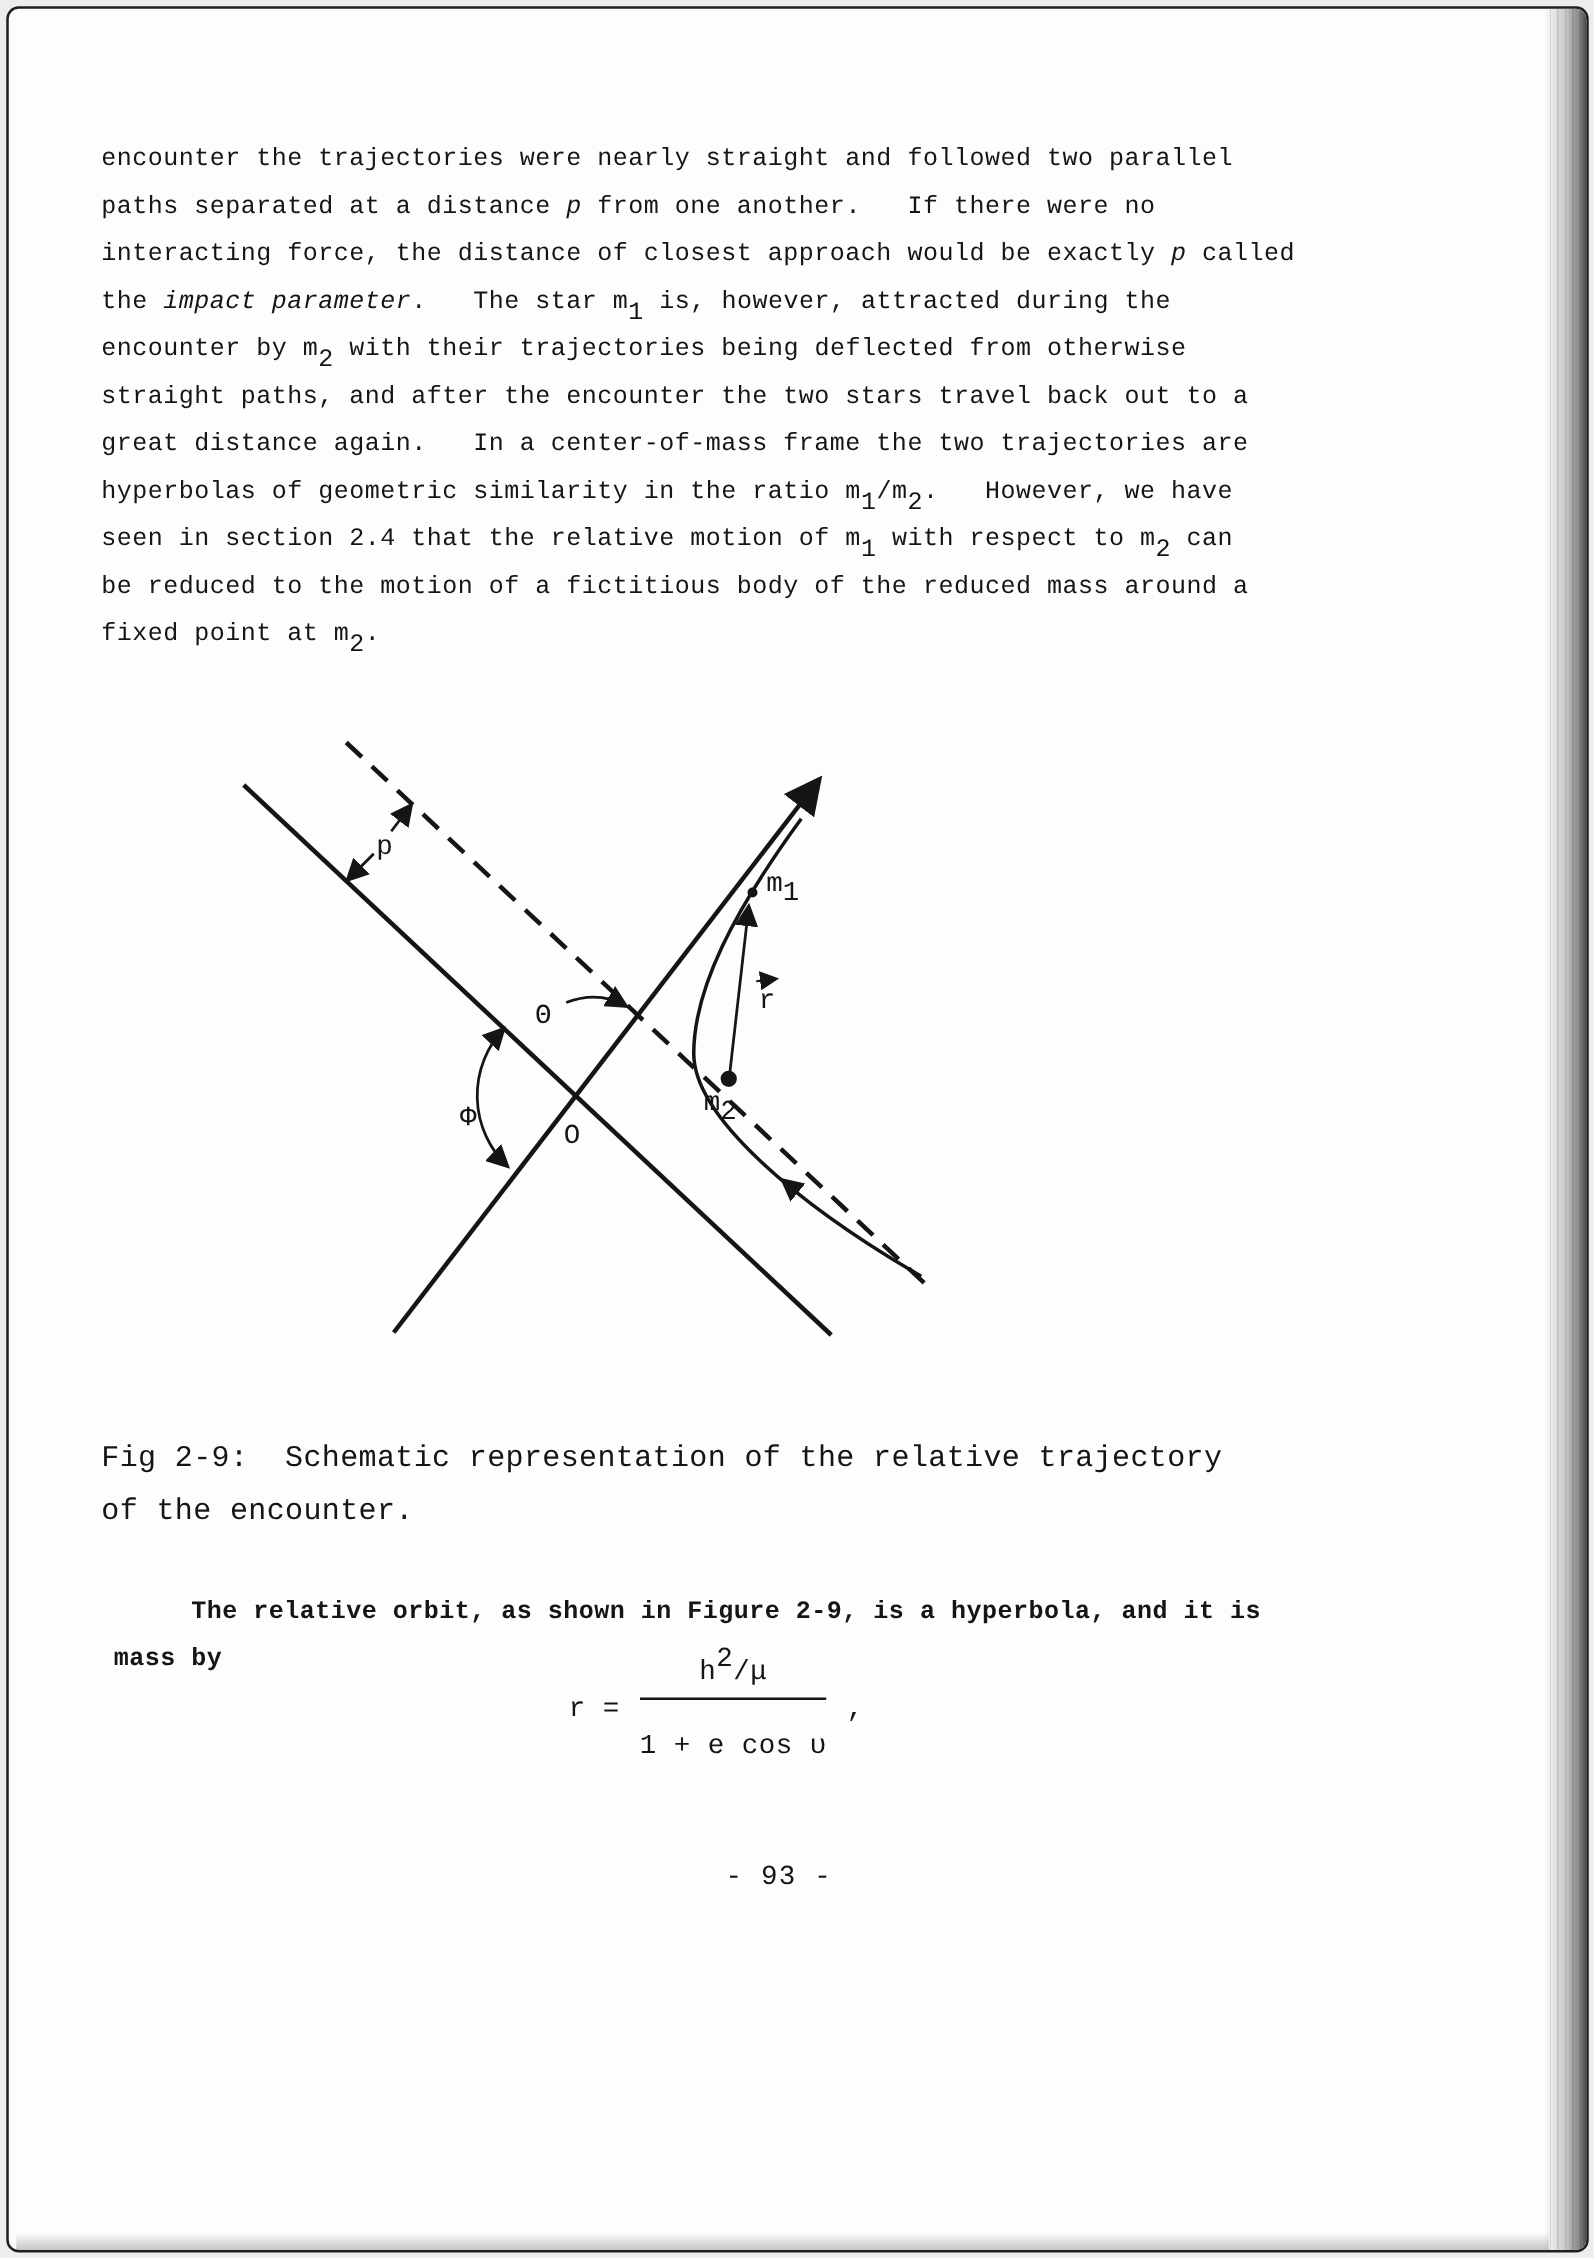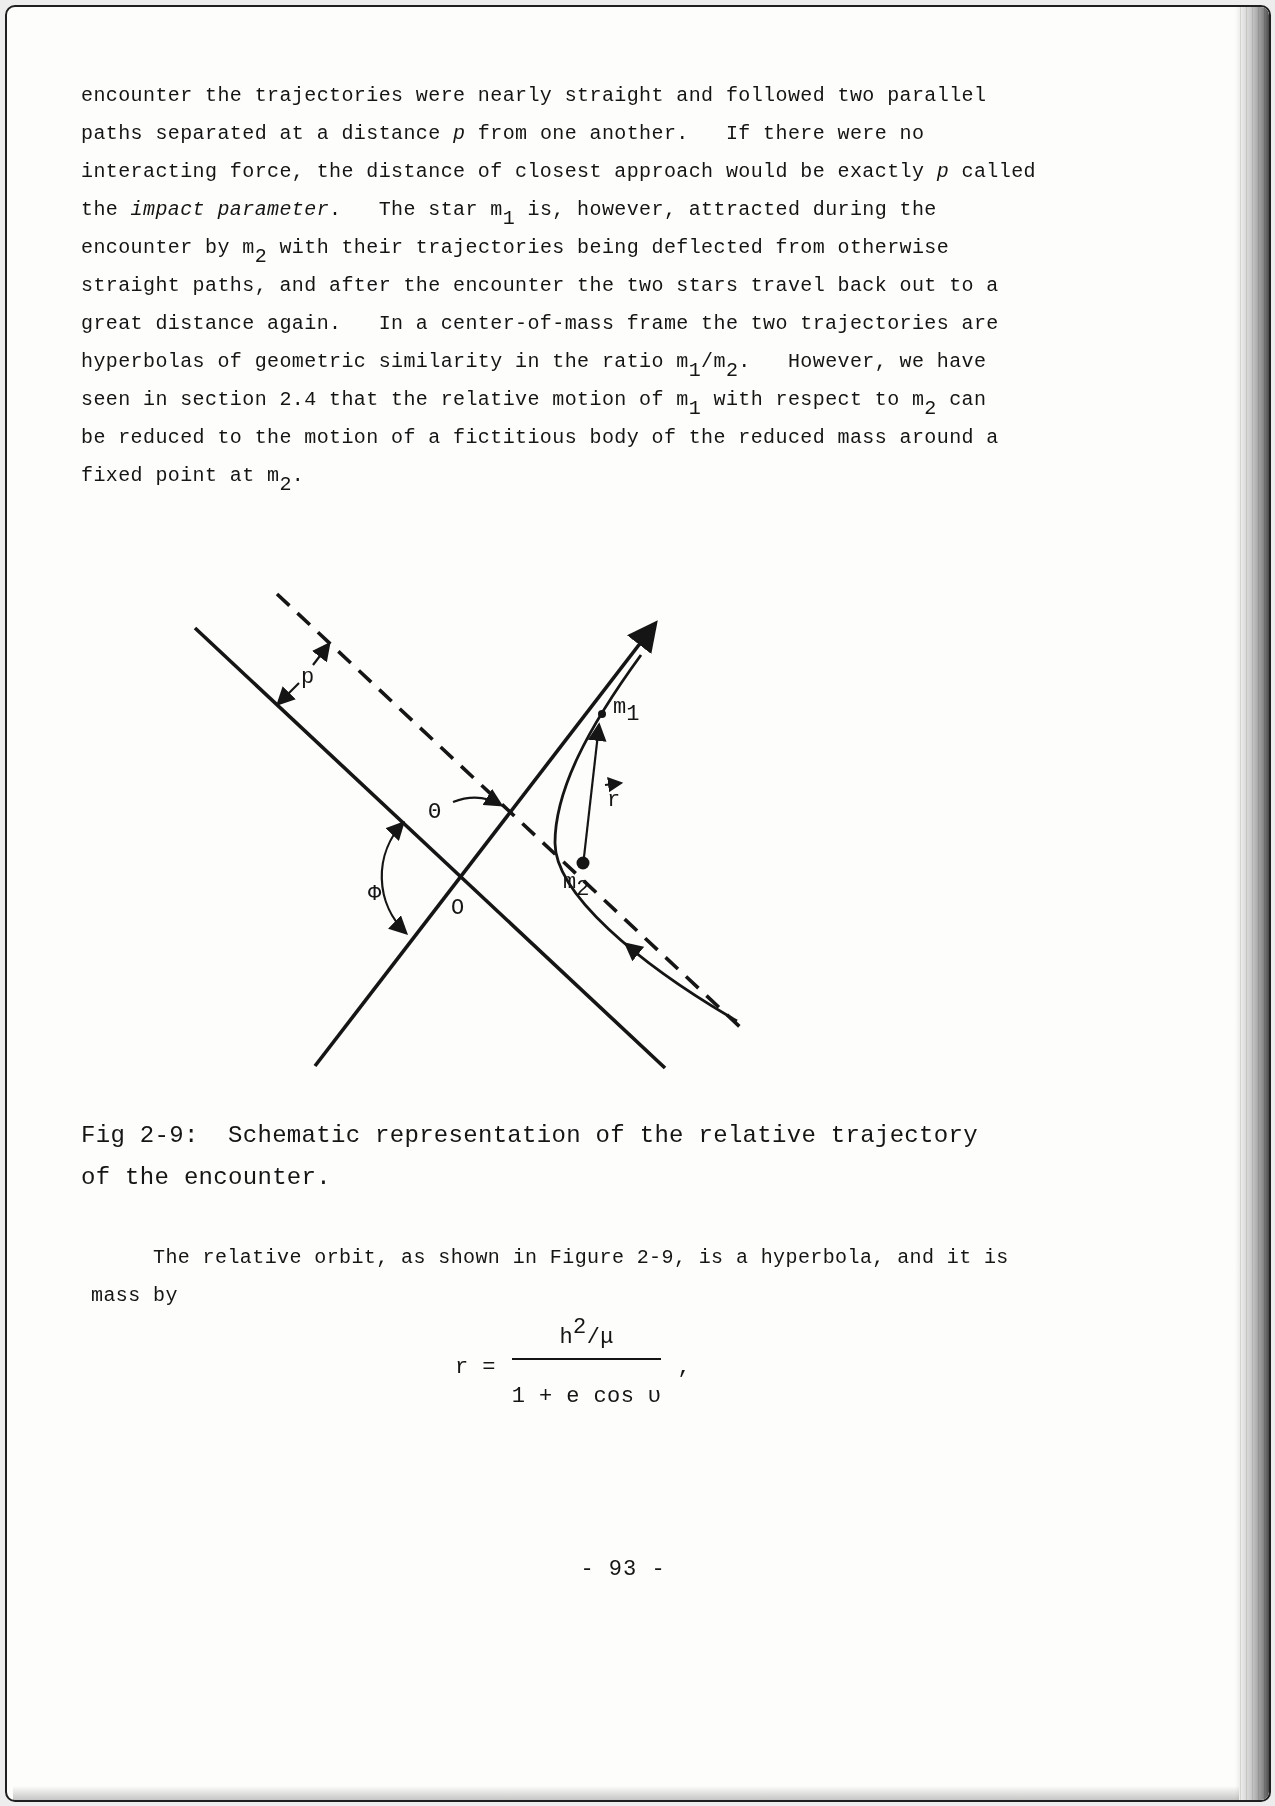--- a/index.html
+++ b/index.html
@@ -20,41 +20,41 @@
     position:absolute;top:0;right:0;width:34px;height:100%;
     background-image:
       repeating-linear-gradient(to right, rgba(0,0,0,0) 0 5px, rgba(0,0,0,0.10) 5px 6px),
       linear-gradient(to right, rgba(255,255,255,0) 0%, #c9c9c9 50%, #8a8a8a 82%, #4a4a4a 100%);
     border-top-right-radius:8px;border-bottom-right-radius:8px;
   }
   .edge-bottom{
     position:absolute;left:6px;right:30px;bottom:0;height:14px;
     background:linear-gradient(to bottom, rgba(0,0,0,0), rgba(0,0,0,0.22));
   }
-  .textblock{position:absolute;white-space:pre;}
+  .textblock{position:absolute;white-space:pre;margin-top:32px;}
   .line{white-space:pre;}
   #para1{left:74px;top:70px;font-size:20px;line-height:38px;letter-spacing:0.4px;}
   #caption{left:74px;top:1108px;font-size:24px;line-height:42px;letter-spacing:0.3px;}
-  #para2{left:84px;top:1232px;font-size:20px;line-height:38px;letter-spacing:0.4px;}
+  #para2{left:84px;top:1232px;font-size:20px;line-height:38px;letter-spacing:0.4px;font-weight:bold;}
   .i{font-style:italic;}
   .sub{position:relative;top:0.45em;}
   .sup{position:relative;top:-0.45em;}
   #figure{position:absolute;left:178px;top:584px;}
   #figure svg{display:block;}
   #equation{
     position:absolute;left:448px;top:1318px;
     display:flex;align-items:center;gap:16px;
     font-size:22px;letter-spacing:0.4px;
   }
   .frac{display:flex;flex-direction:column;align-items:center;}
   .frac .num{padding:0 26px 8px;white-space:pre;}
   .frac .hr{align-self:stretch;height:2px;background:#151515;}
   .frac .den{padding-top:8px;white-space:pre;margin-top:16px;}
   #pagenum{
-    position:absolute;left:0;right:30px;top:1550px;
+    position:absolute;left:0;right:30px;top:1482px;
     text-align:center;font-size:22px;letter-spacing:1px;
   }
   text, tspan{font-family:"Liberation Mono", monospace;}
 </style>
 </head>
 <body>
 
 <div class="page">
 
   <div id="para1" class="textblock"><div class="line"><span>encounter the trajectories were nearly straight and followed two parallel</span></div><div class="line"><span>paths separated at a distance </span><span class="i">p</span><span> from one another.   If there were no</span></div><div class="line"><span>interacting force, the distance of closest approach would be exactly </span><span class="i">p</span><span> called</span></div><div class="line"><span>the </span><span class="i">impact parameter</span><span>.   The star m</span><span class="sub">1</span><span> is, however, attracted during the</span></div><div class="line"><span>encounter by m</span><span class="sub">2</span><span> with their trajectories being deflected from otherwise</span></div><div class="line"><span>straight paths, and after the encounter the two stars travel back out to a</span></div><div class="line"><span>great distance again.   In a center-of-mass frame the two trajectories are</span></div><div class="line"><span>hyperbolas of geometric similarity in the ratio m</span><span class="sub">1</span><span>/m</span><span class="sub">2</span><span>.   However, we have</span></div><div class="line"><span>seen in section 2.4 that the relative motion of m</span><span class="sub">1</span><span> with respect to m</span><span class="sub">2</span><span> can</span></div><div class="line"><span>be reduced to the motion of a fictitious body of the reduced mass around a</span></div><div class="line"><span>fixed point at m</span><span class="sub">2</span><span>.</span></div></div>

